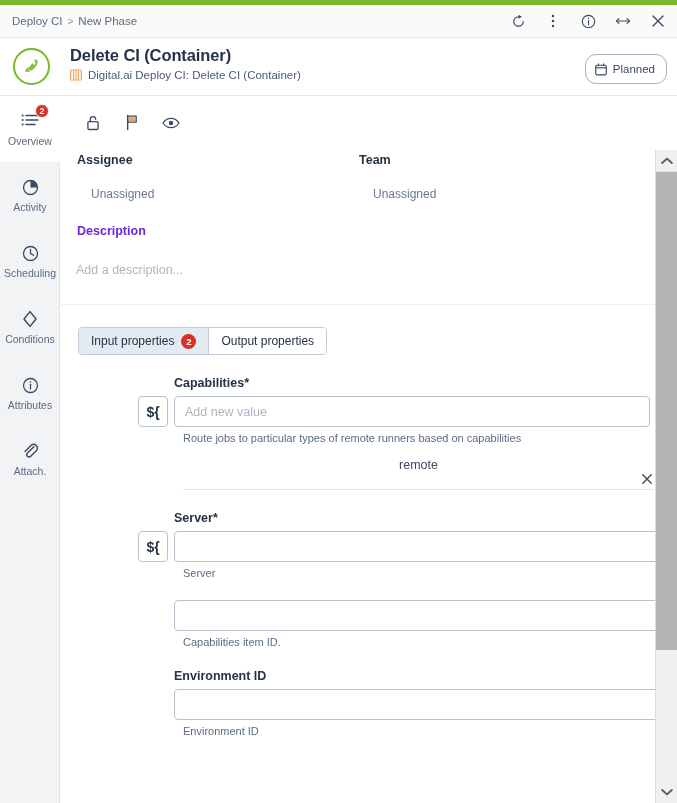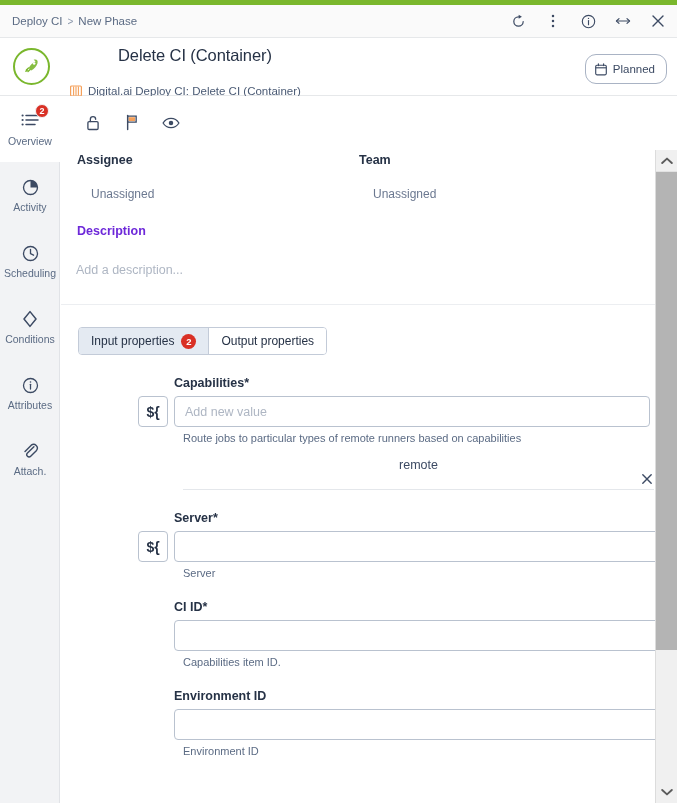--- a/index.html
+++ b/index.html
@@ -55,26 +55,25 @@
   }
   .logo-circle {
     position: absolute; left: 13px; top: 10px;
     width: 37px; height: 37px; border-radius: 50%;
     border: 2px solid #7ab72d;
     display: flex; align-items: center; justify-content: center;
     color: #7ab72d;
   }
   .title-block { position: absolute; left: 70px; top: 8px; }
   .page-title {
-    font-size: 16.5px; font-weight: normal; color: #263246;
+    font-size: 16.5px; font-weight: bold; color: #263246;
     letter-spacing: -0.1px;
-    margin-left: 48px;
   }
   .subtitle-row {
-    margin-top: 20px;
+    margin-top: 4px;
     display: flex; align-items: center; gap: 6px;
   }
   .container-icon {
     width: 12px; height: 12px;
     display: flex; align-items: center; justify-content: center;
     color: #f5a05a;
   }
   .subtitle-text { font-size: 11.5px; color: #4a5a74; }
 
   .status-badge {
@@ -530,21 +529,20 @@
               <svg width="11" height="7" viewBox="0 0 11 7" fill="currentColor">
                   <path d="M0.5 0.8 H10.5 L5.5 6.2 Z"></path>
                 </svg>
             </span>
           </div>
         </div>
         <div class="helper">Server</div>
       </div>
 
       <div class="field">
-        <div class="field-label"><span>CI ID</span><span class="req">*</span></div>
         <div class="input-row wide-input">
           <input class="txt" value="" placeholder="" style="">
         </div>
         <div class="helper">Capabilities item ID.</div>
       </div>
 
       <div class="field">
         <div class="field-label"><span>Environment ID</span><span class="req"></span></div>
         <div class="input-row wide-input">
           <input class="txt" value="" placeholder="" style="">

